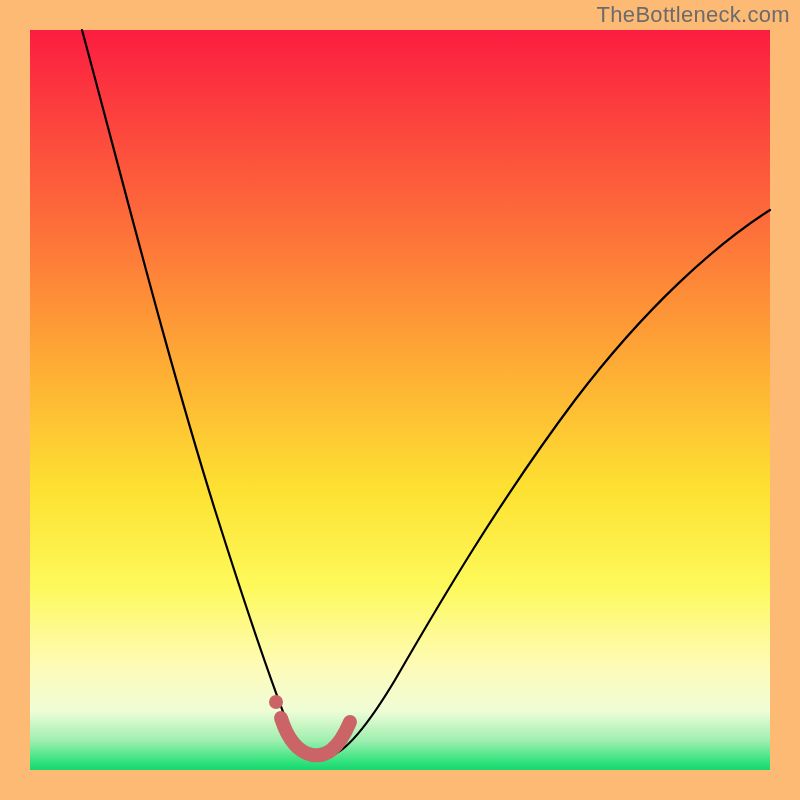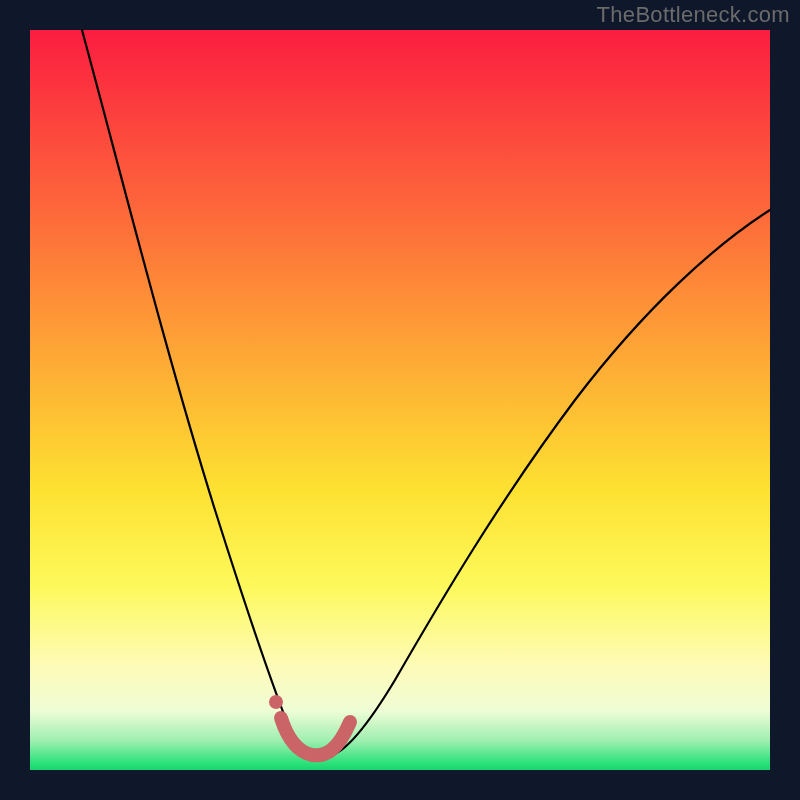--- a/index.html
+++ b/index.html
@@ -10,21 +10,21 @@
     background: #000;
     font-family: Arial, Helvetica, sans-serif;
     overflow: hidden;
   }
   .frame {
     position: absolute;
     top: 0;
     left: 0;
     width: 800px;
     height: 800px;
-    background: #0f172a;
+    background: #fdba74;
   }
   .plot {
     position: absolute;
     top: 30px;
     left: 30px;
     width: 740px;
     height: 740px;
     
     background: linear-gradient(to bottom,
       #fb1d40 0%,

